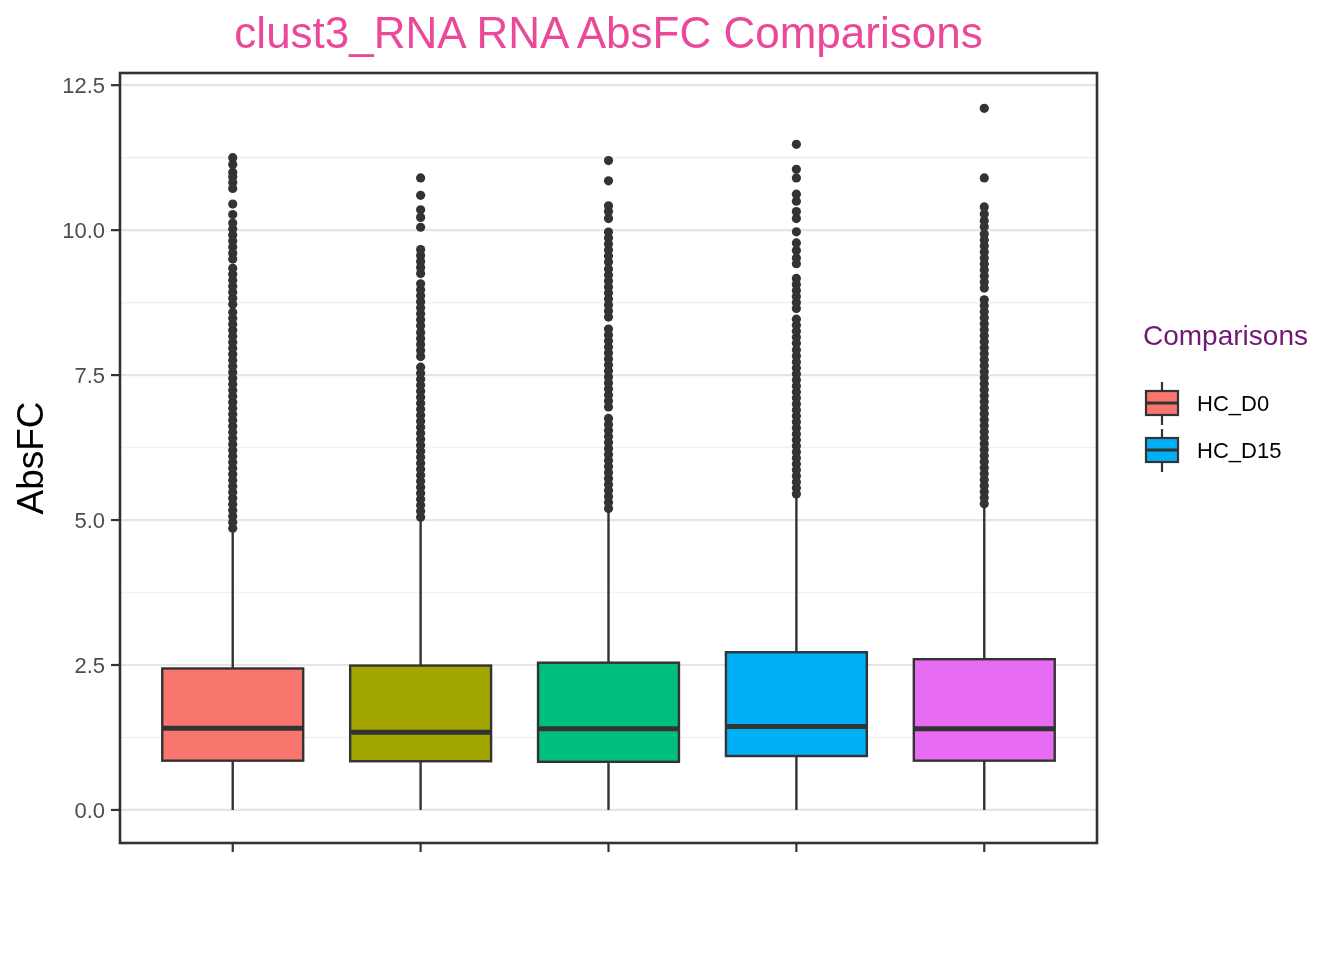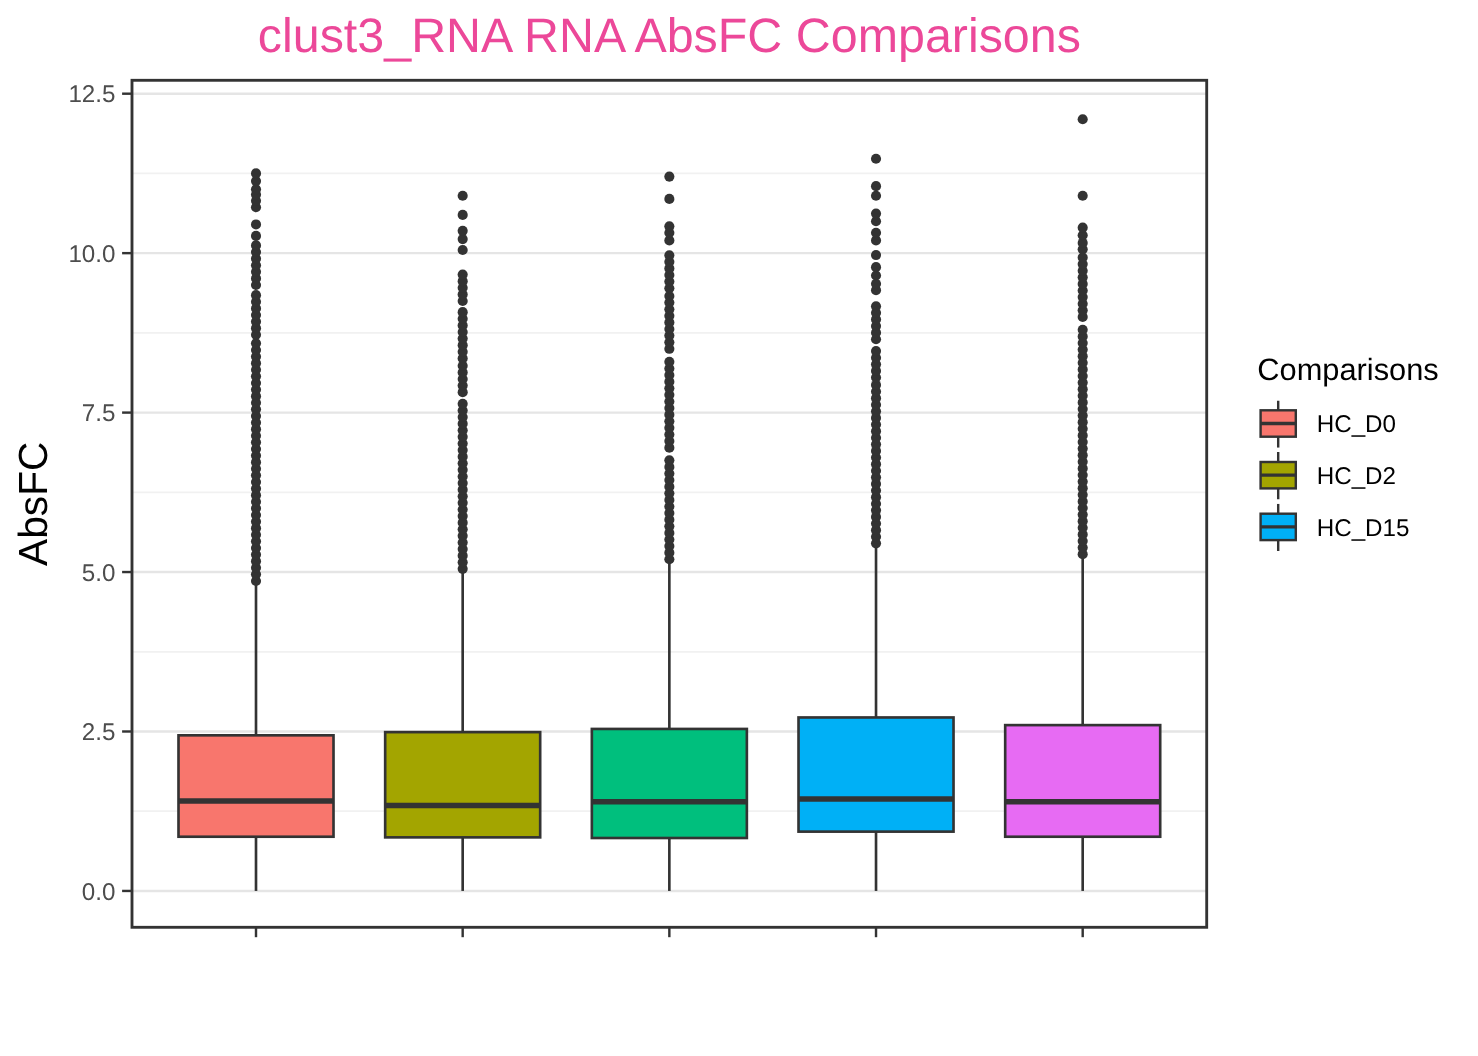--- a/index.html
+++ b/index.html
@@ -41,22 +41,22 @@
   }
   .legend {
     position: absolute;
     left: 1143px;
     top: 320px;
     display: flex;
     flex-direction: column;
   }
   .legend-title {
     font-size: 28px;
-    color: #000000;
-    margin-bottom: 12px;
+    color: #701a75;
+    margin-bottom: 30px;
     white-space: nowrap;
   }
   .legend-items {
     display: flex;
     flex-direction: column;
     row-gap: 4px;
   }
   .legend-item {
     display: flex;
     align-items: center;
@@ -426,29 +426,20 @@
       <div class="legend-item">
         <svg class="key" width="38" height="43">
           <line x1="19" y1="0" x2="19" y2="9" stroke="#333333" stroke-width="2.2"></line>
           <rect class="key-box" x="3" y="9" width="32" height="24" fill="#F8766D" stroke="#333333" stroke-width="2.2"></rect>
           <line x1="3" y1="21" x2="35" y2="21" class="key-med" stroke="#333333" stroke-width="3"></line>
           <line x1="19" y1="33" x2="19" y2="43" stroke="#333333" stroke-width="2.2"></line>
         </svg>
         <span class="legend-label">HC_D0</span>
       </div>
 
-      <div class="legend-item">
-        <svg class="key" width="38" height="43">
-          <line x1="19" y1="0" x2="19" y2="9" stroke="#333333" stroke-width="2.2"></line>
-          <rect class="key-box" x="3" y="9" width="32" height="24" fill="#A3A500" stroke="#333333" stroke-width="2.2"></rect>
-          <line x1="3" y1="21" x2="35" y2="21" class="key-med" stroke="#333333" stroke-width="3"></line>
-          <line x1="19" y1="33" x2="19" y2="43" stroke="#333333" stroke-width="2.2"></line>
-        </svg>
-        <span class="legend-label">HC_D2</span>
-      </div>
 
 
       <div class="legend-item">
         <svg class="key" width="38" height="43">
           <line x1="19" y1="0" x2="19" y2="9" stroke="#333333" stroke-width="2.2"></line>
           <rect class="key-box" x="3" y="9" width="32" height="24" fill="#00B0F6" stroke="#333333" stroke-width="2.2"></rect>
           <line x1="3" y1="21" x2="35" y2="21" class="key-med" stroke="#333333" stroke-width="3"></line>
           <line x1="19" y1="33" x2="19" y2="43" stroke="#333333" stroke-width="2.2"></line>
         </svg>
         <span class="legend-label">HC_D15</span>

